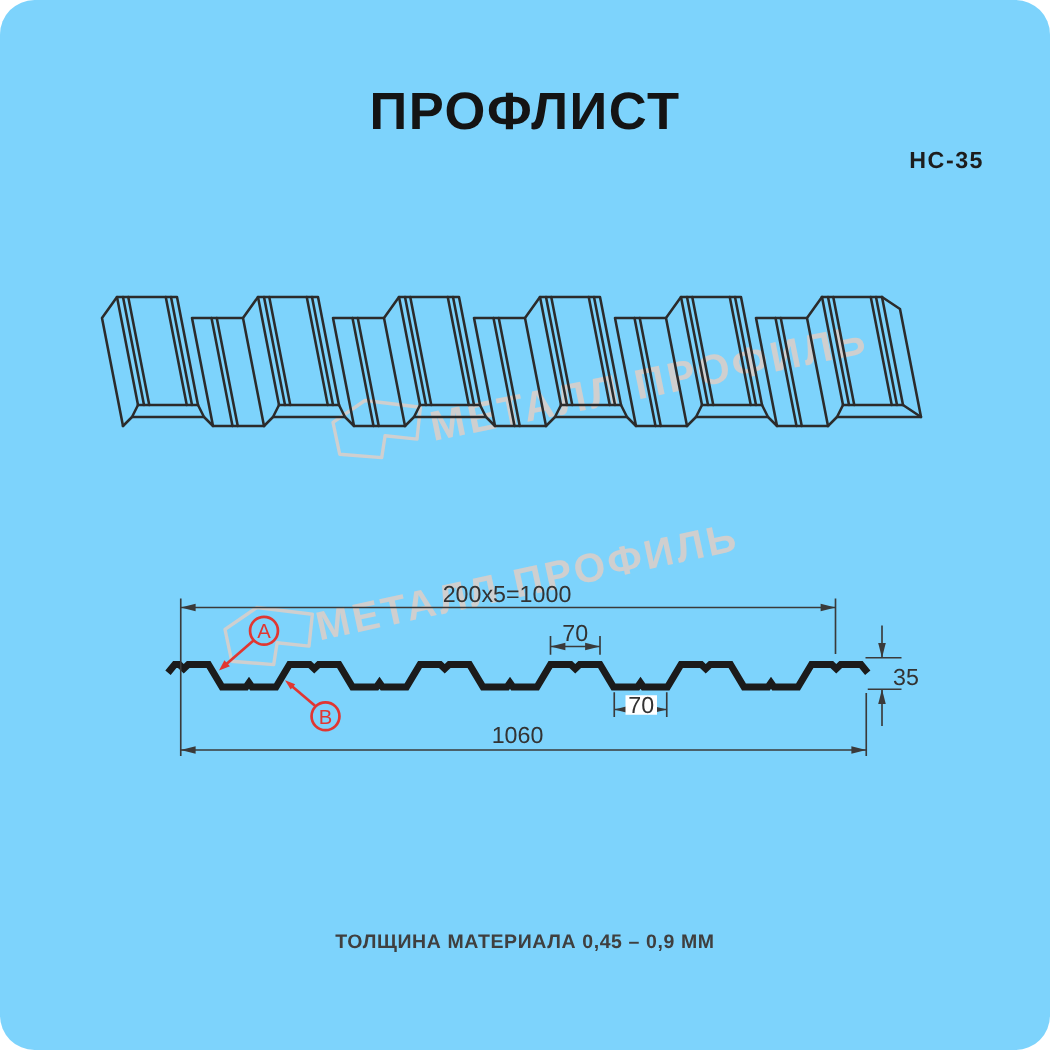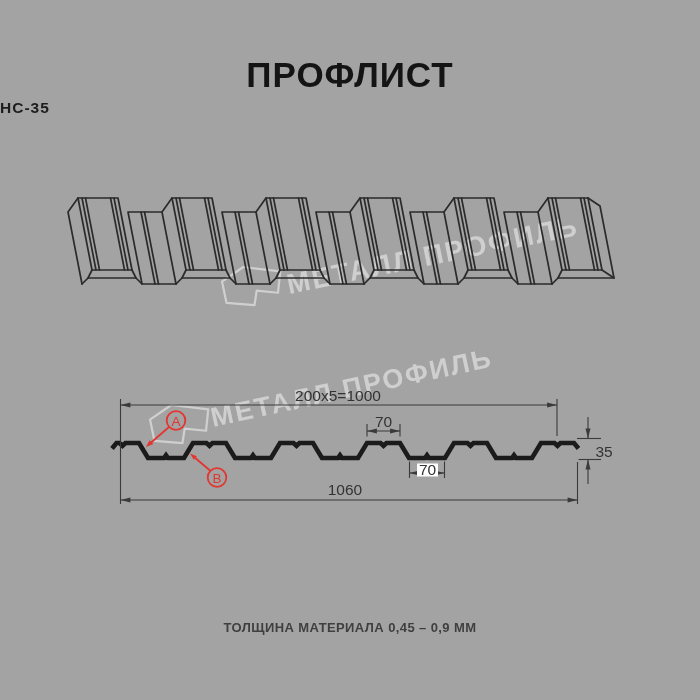--- a/index.html
+++ b/index.html
@@ -1,25 +1,26 @@
 <!DOCTYPE html>
 <html><head>
 <meta charset="utf-8">
 <style>
   html,body{margin:0;padding:0;background:#ffffff;}
   .page{
-    position:relative;width:700px;height:700px;background:#a3a3a3;overflow:hidden;
+    position:relative;width:700px;height:700px;background:#7dd3fc;overflow:hidden;
     font-family:"Liberation Sans", sans-serif;
+    border-radius:23px;
   }
   .title{
     position:absolute;top:55px;left:0;width:700px;text-align:center;
     font-size:35px;font-weight:700;letter-spacing:1px;color:#141414;line-height:40px;
   }
   .subtitle{
-    position:absolute;top:99px;left:0;width:656px;text-align:left;
+    position:absolute;top:99px;left:0;width:656px;text-align:right;
     font-size:15.5px;font-weight:700;letter-spacing:1px;color:#1d1d1d;line-height:18px;
   }
   .footer{
     position:absolute;top:618px;left:0;width:700px;text-align:center;
     font-size:13px;font-weight:700;letter-spacing:0.4px;color:#3f3f3f;line-height:19px;
   }
   svg.scene{position:absolute;top:0;left:0;}
   .edge{fill:none;stroke:#2b2b2b;stroke-width:1.7;stroke-linecap:round;stroke-linejoin:round;}
   .wm{fill:none;stroke:#cfcfcf;stroke-width:2;stroke-linejoin:round;}
   .wmtext{fill:#cfcfcf;font-family:"Liberation Sans",sans-serif;font-weight:700;letter-spacing:2px;}

